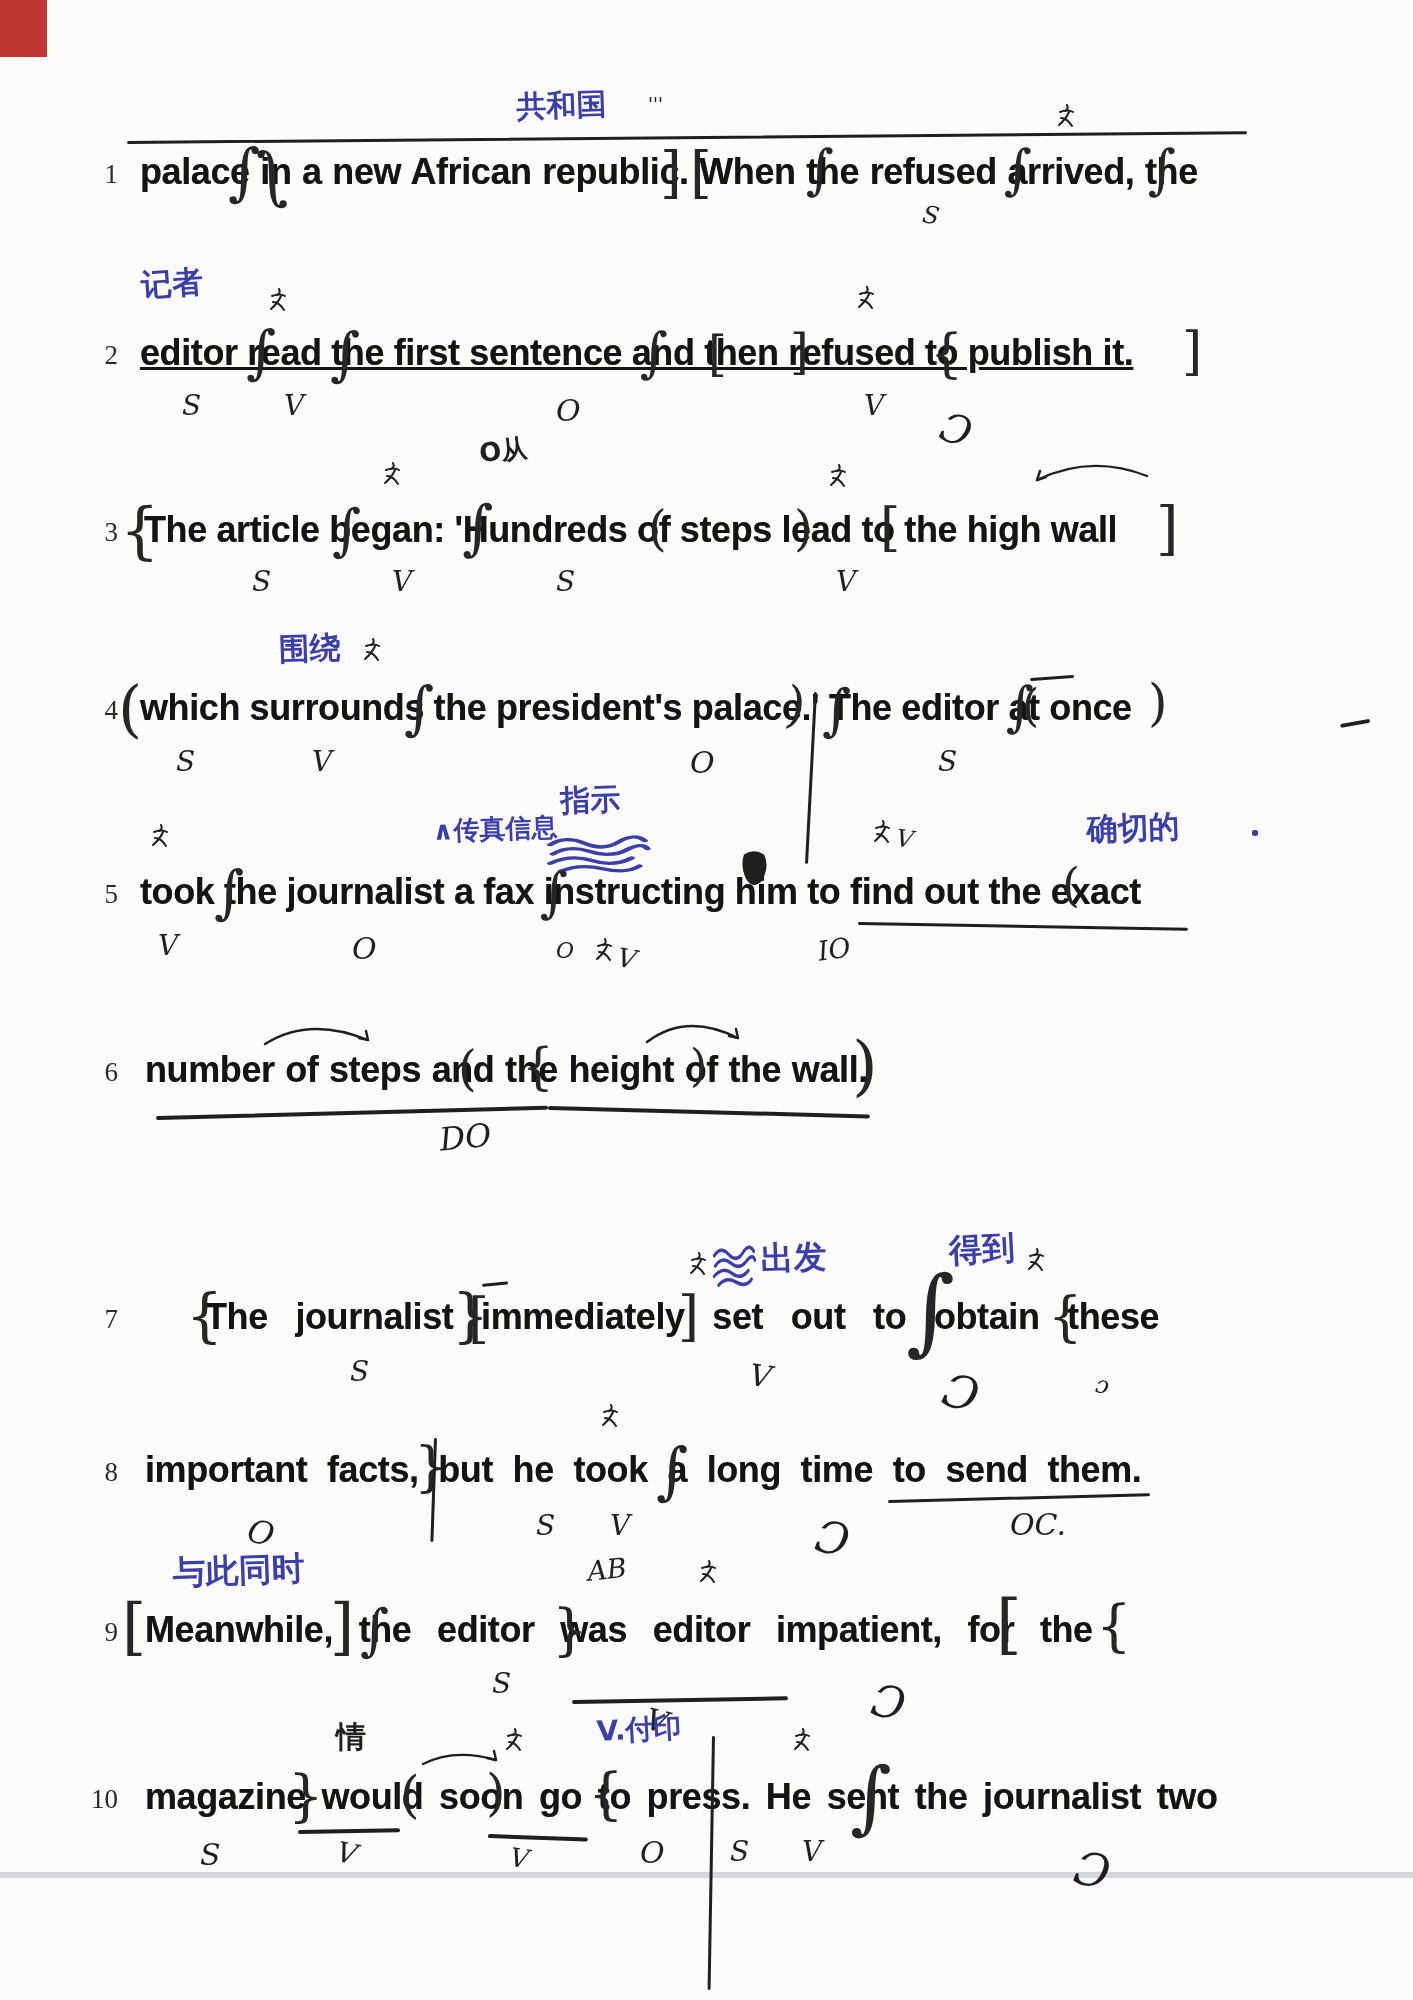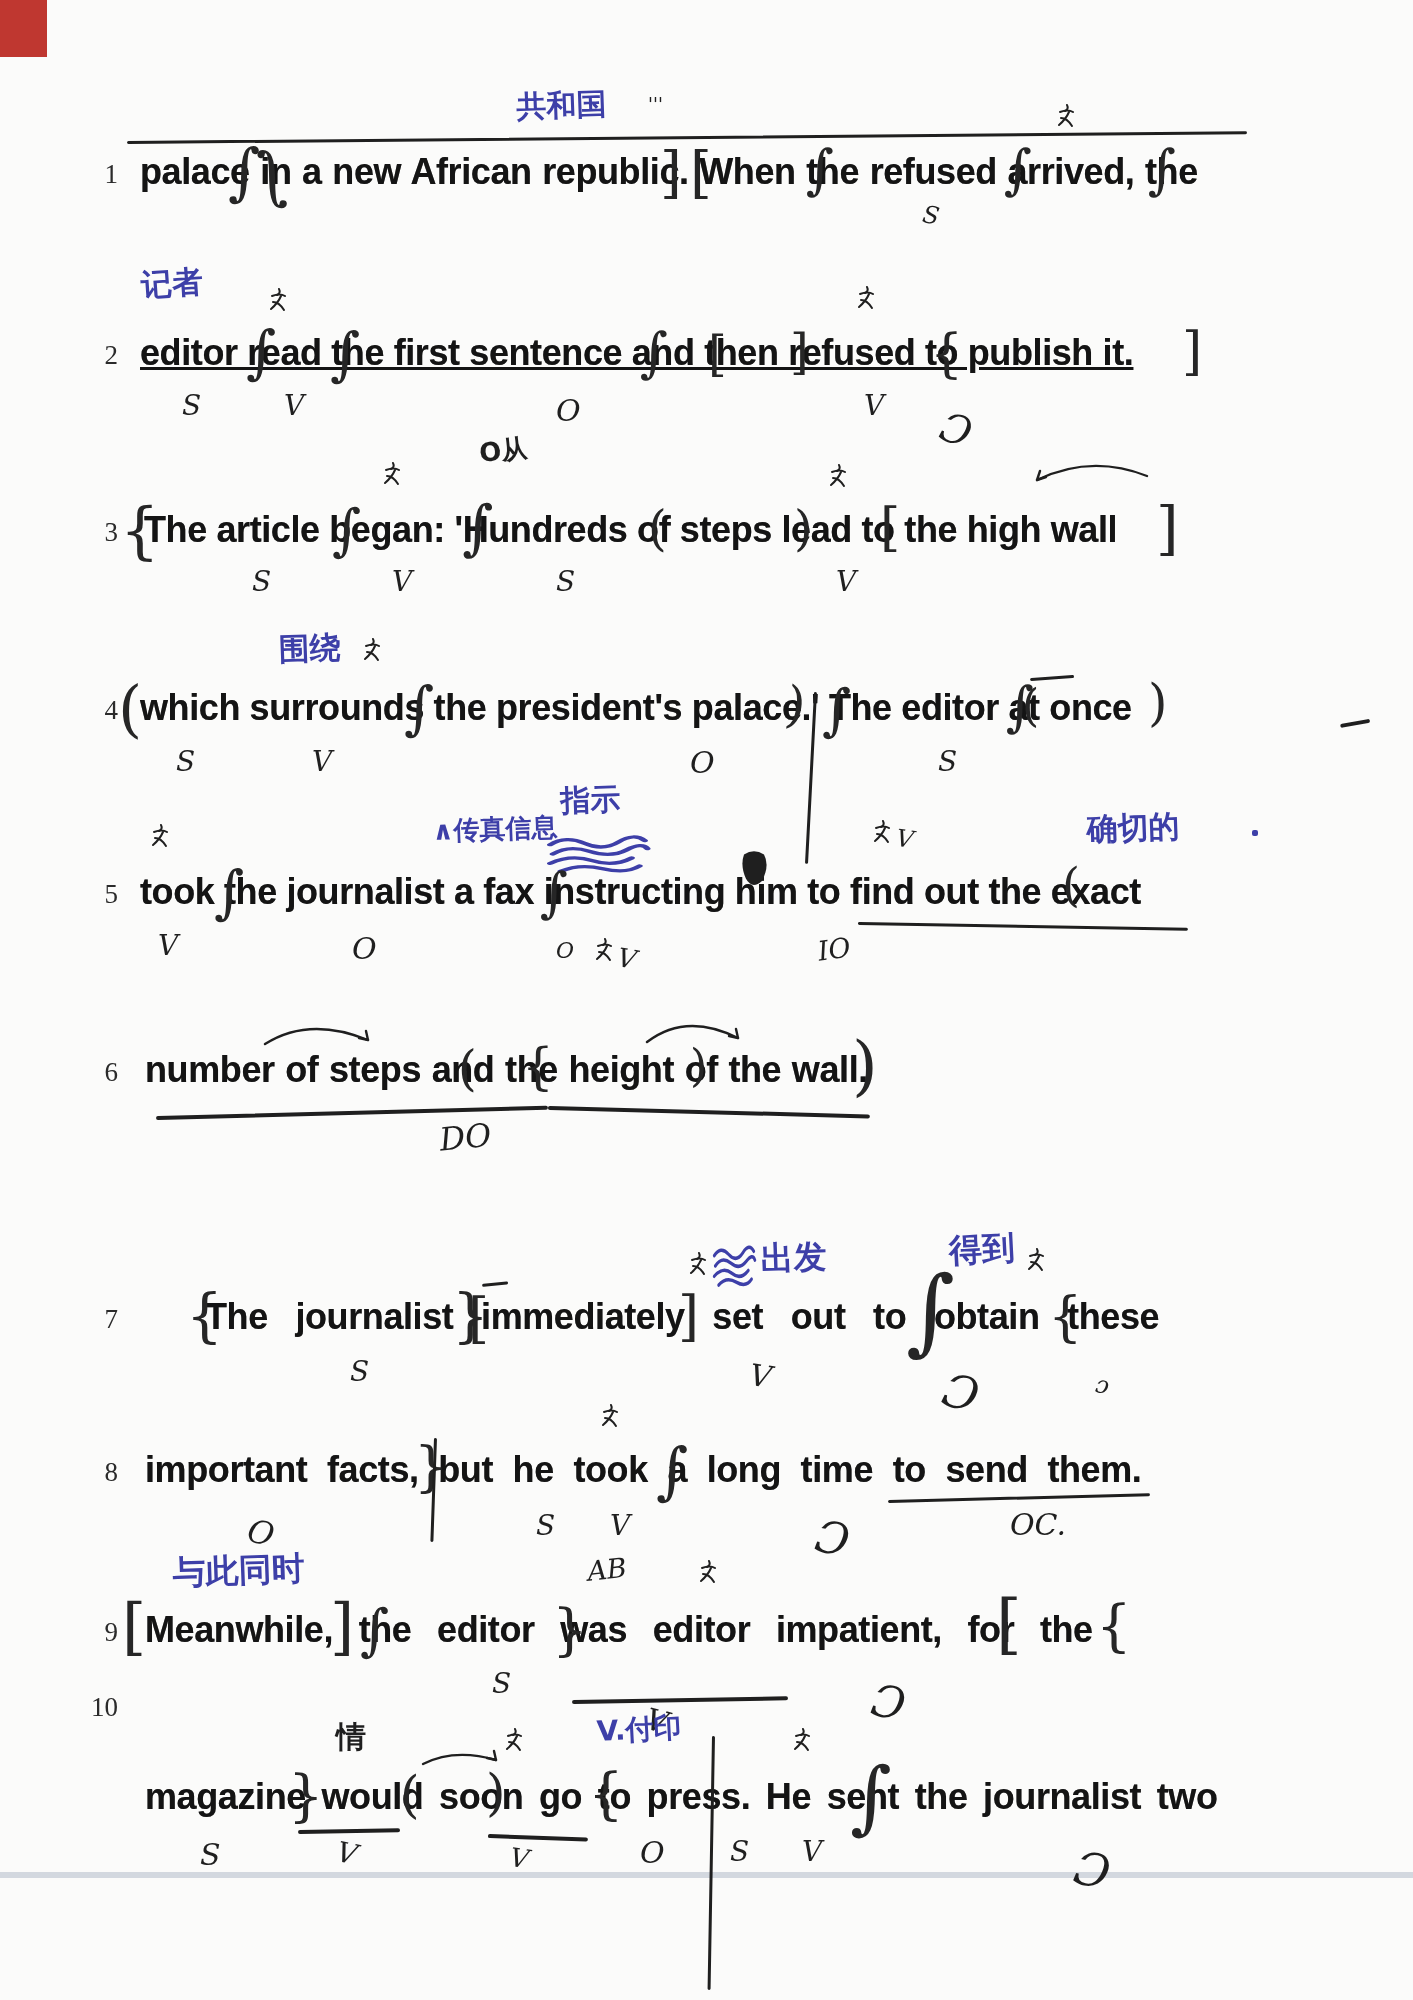--- a/index.html
+++ b/index.html
@@ -249,21 +249,21 @@
         <path d="M11 1 Q13 5 9 7" fill="none" stroke="#1f1f1f" stroke-width="2" stroke-linecap="round"></path>
         <path d="M4 8 Q12 5 17 8" fill="none" stroke="#1f1f1f" stroke-width="2" stroke-linecap="round"></path>
         <path d="M13 8 Q10 15 3 21" fill="none" stroke="#1f1f1f" stroke-width="2" stroke-linecap="round"></path>
         <path d="M5 14 Q11 14 16 22" fill="none" stroke="#1f1f1f" stroke-width="2" stroke-linecap="round"></path>
       </svg>
       <div class="s-mark" style="left: 572px; top: 1700px; width: 216px; height: 3.5px; transform: rotate(-1deg);"></div>
       <span class="t-mark" style="font-size: 30px; left: 650px; top: 1704px; transform: rotate(14deg);">V</span>
       <span class="t-mark" style="font-size: 44px; left: 876px; top: 1678px; transform: rotate(10deg);">Ɔ</span>
       <span class="g-mark" style="font-size: 66px; left: 996px; top: 1594px;">[</span>
       <span class="g-mark" style="font-size: 56px; left: 1096px; top: 1600px;">{</span>
-      <span class="num" style="top: 1692px;">10</span>
+      <span class="num" style="top: 1784px;">10</span>
       <span class="sent" style="left: 145px; top: 1777px; word-spacing: 6px;">magazine would soon go to press. He sent the journalist two</span>
       <span class="t-mark" style="font-size: 30px; left: 200px; top: 1840px;">S</span>
       <span class="g-mark" style="font-size: 56px; left: 288px; top: 1770px;">}</span>
       <span class="t-mark cjk" style="font-size: 30px; left: 336px; top: 1722px;">情</span>
       <div class="s-mark" style="left: 298px; top: 1830px; width: 102px; height: 3.5px; transform: rotate(-1deg);"></div>
       <span class="t-mark" style="font-size: 28px; left: 340px; top: 1838px; transform: rotate(12deg);">V</span>
       <span class="g-mark" style="font-size: 50px; left: 400px; top: 1772px;">(</span>
       <svg width="82" height="26" viewBox="0 0 82 26" class="svg-mark" style="left: 420px; top: 1746px;">
         <path d="M3 18 Q 34.44 2 76 14" fill="none" stroke="#1f1f1f" stroke-width="2.4" stroke-linecap="round"></path>
         <path d="M76 14 l-9 -2 M76 14 l-2 -9" fill="none" stroke="#1f1f1f" stroke-width="2.4" stroke-linecap="round"></path>

